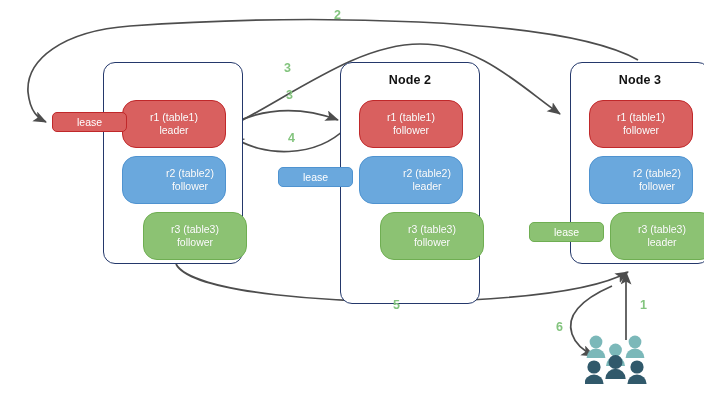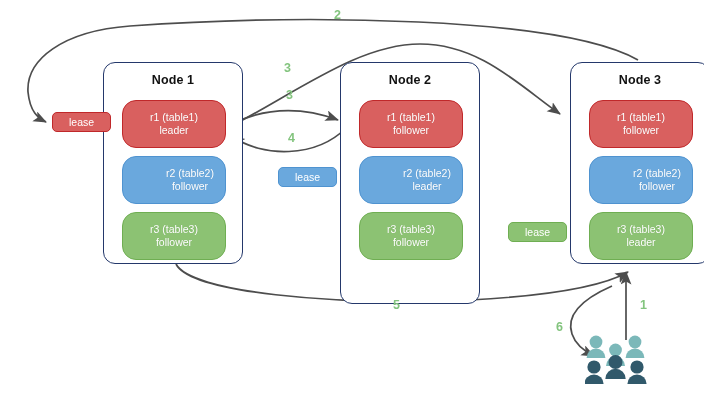--- a/index.html
+++ b/index.html
@@ -36,31 +36,31 @@
     justify-content:center;
     color:#ffffff;
     font-size:10.5px;
     line-height:13.5px;
     text-align:center;
     text-shadow:0 0 1px rgba(0,0,0,.12);
   }
   .rbox .l1,.rbox .l2{display:block;}
   .c-red{background:#d9605f;border:1.6px solid #c0282a;}
   .c-blue{background:#6aa8dd;border:1.6px solid #4f93d0;padding-left:32px;}
-  .c-green{background:#8cc273;border:1.6px solid #6fae52;}
+  .c-green{background:#8cc273;border:1.6px solid #6fae52;margin-left:21px;}
 
   .lease{
     position:absolute;
     height:20px;
     border-radius:5px;
     box-sizing:border-box;
     display:flex;align-items:center;justify-content:center;
     color:#ffffff;
     font-size:10.5px;
-    padding:0 16px;
+    padding:0 24px;
   }
 
   .num{
     position:absolute;
     color:#83c47e;
     font-size:12.5px;
     font-weight:bold;
     font-family:"Liberation Sans",sans-serif;
   }
 
@@ -87,21 +87,20 @@
     <path d="M 346 128 C 316 158 262 158 232 136" fill="none" stroke="#4d4d4d" stroke-width="1.7" marker-end="url(#ah)"></path>
 
     <path d="M 176 264 C 190 292 330 306 470 300 C 545 296 600 288 628 272" fill="none" stroke="#4d4d4d" stroke-width="1.7" marker-end="url(#ah)"></path>
 
     <path d="M 626 340 L 626 272" fill="none" stroke="#4d4d4d" stroke-width="1.7" marker-end="url(#ah)"></path>
 
     <path d="M 612 286 C 580 300 566 316 572 334 C 576 346 586 352 594 356" fill="none" stroke="#4d4d4d" stroke-width="1.7" marker-end="url(#ah)"></path>
   </svg>
 
   <div class="node" style="left:103px;top:62px;width:140px;height:202px;">
-    <div class="node-title">Node 1</div>
     <div class="rbox c-red" style="top:37px;">
       <span class="l1">r1 (table1)</span>
       <span class="l2">leader</span>
     </div>
     <div class="rbox c-blue" style="top:93px;">
       <span class="l1">r2 (table2)</span>
       <span class="l2">follower</span>
     </div>
     <div class="rbox c-green" style="top:149px;">
       <span class="l1">r3 (table3)</span>

